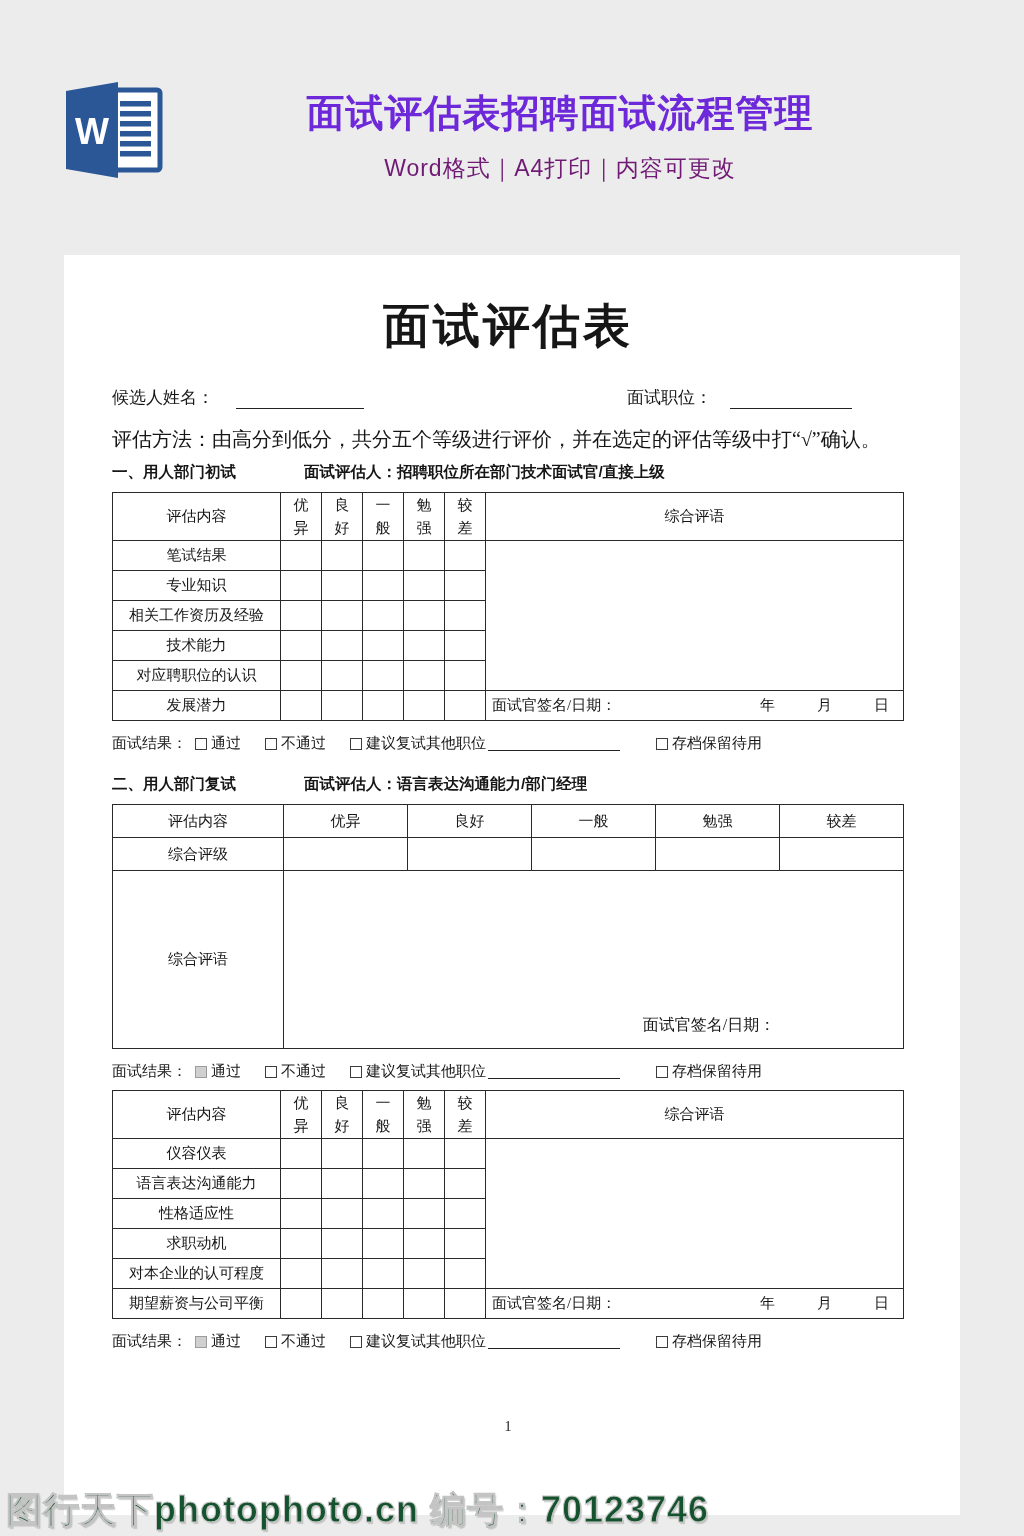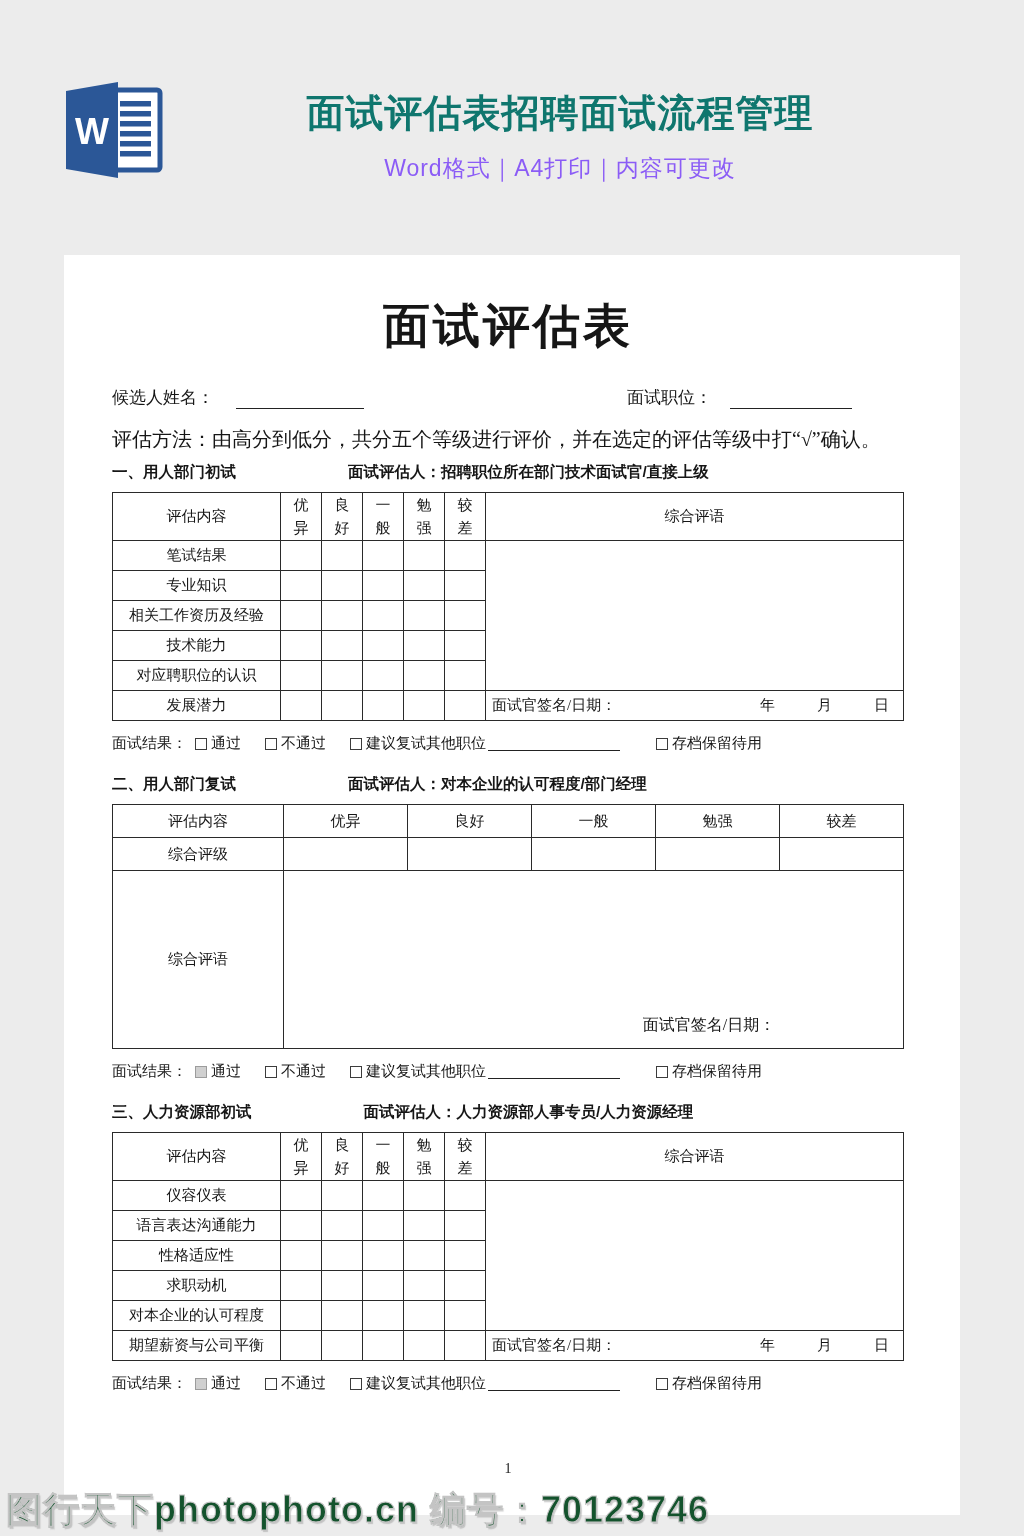--- a/index.html
+++ b/index.html
@@ -13,26 +13,26 @@
     height: 1536px;
     overflow: hidden;
   }
 
   
   .banner { position: absolute; top: 0; left: 0; width: 1024px; height: 255px; background:#ececec; }
   .word-icon { position: absolute; left: 58px; top: 80px; }
   .banner-text { position: absolute; left: 160px; top: 88px; width: 800px; text-align: center; }
   .banner-title {
     font-family: "Liberation Sans", "DejaVu Sans", sans-serif;
-    font-weight: bold; font-size: 38px; color: #0f766e; letter-spacing: 1px;
+    font-weight: bold; font-size: 38px; color: #6d28d9; letter-spacing: 1px;
   }
   .banner-sub {
     margin-top: 14px;
     font-family: "Liberation Sans", "DejaVu Sans", sans-serif;
-    font-size: 23px; color: #8b5cf6; letter-spacing: 1px;
+    font-size: 23px; color: #701a75; letter-spacing: 1px;
   }
 
   
   .page {
     position: absolute; left: 64px; top: 255px;
     width: 896px; height: 1260px;
     background: #ffffff;
     padding: 0 56px 0 48px;
   }
   .doc-title {
@@ -46,21 +46,20 @@
   .blank { display: inline-block; border-bottom: 1.5px solid #222; height: 14px; }
   .blank.name { width: 128px; margin-left: 22px; }
   .blank.pos  { width: 122px; margin-left: 18px; }
   .spacer { flex: 1; }
   .field-pos { margin-left: 0; }
   .method-note { margin-top: 17px; font-size: 20px; }
   .sec-head {
     margin-top: 9px; font-size: 15.5px; font-weight: bold;
     font-family: "Liberation Sans", "DejaVu Sans", sans-serif;
     display: flex;
-    gap: 44px;
   }
   .sec-head .evaluator { margin-left: 68px; }
   .sec-head.gap-lg { margin-top: 21px; }
 
   
   table { border-collapse: collapse; width: 792px; table-layout: fixed; margin-top: 9px; }
   td { border: 1px solid #2a2a2a; font-size: 15px; text-align: center; padding: 0 2px; }
   .t-criteria .col-label { width: 168px; }
   .t-criteria .col-rate  { width: 41px;  }
   .t-criteria .hdr-row td { height: 48px; }
@@ -231,21 +230,21 @@
       </span>
     <span class="blank retry"></span>
     <span class="opt">
         <span class="cb"></span>
         <span>存档保留待用</span>
       </span>
   </div>
 
   <div class="sec-head gap-lg">
     <span>二、用人部门复试</span>
-    <span class="evaluator">面试评估人：对本企业的认可程度/部门经理</span>
+    <span class="evaluator">面试评估人：语言表达沟通能力/部门经理</span>
   </div>
 
   <table class="t-review">
     <tbody>
         <tr class="hdr-row">
       <td class="col-label">评估内容</td>
       <td>优异</td>
       <td>良好</td>
       <td>一般</td>
       <td>勉强</td>
@@ -282,24 +281,20 @@
         <span class="cb"></span>
         <span>建议复试其他职位</span>
       </span>
     <span class="blank retry"></span>
     <span class="opt">
         <span class="cb"></span>
         <span>存档保留待用</span>
       </span>
   </div>
 
-  <div class="sec-head gap-lg">
-    <span>三、人力资源部初试</span>
-    <span class="evaluator">面试评估人：人力资源部人事专员/人力资源经理</span>
-  </div>
 
   <table class="t-criteria">
     <tbody>
         <tr class="hdr-row">
       <td class="col-label">评估内容</td>
       <td class="col-rate vh"><span>优异</span></td>
       <td class="col-rate vh"><span>良好</span></td>
       <td class="col-rate vh"><span>一般</span></td>
       <td class="col-rate vh"><span>勉强</span></td>
       <td class="col-rate vh"><span>较差</span></td>

